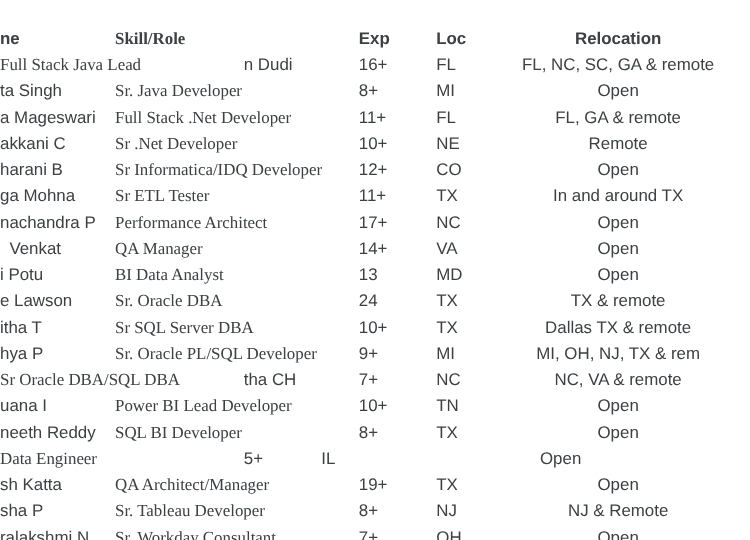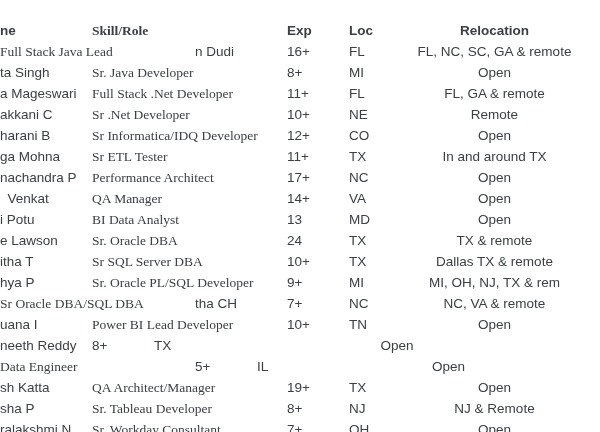--- a/index.html
+++ b/index.html
@@ -47,19 +47,19 @@
       <div class="row"><div class="cell c-name">harani B</div><div class="cell c-skill">Sr Informatica/IDQ Developer</div><div class="cell c-exp">12+</div><div class="cell c-loc">CO</div><div class="cell c-reloc">Open</div></div>
       <div class="row"><div class="cell c-name">ga Mohna</div><div class="cell c-skill">Sr ETL Tester</div><div class="cell c-exp">11+</div><div class="cell c-loc">TX</div><div class="cell c-reloc">In and around TX</div></div>
       <div class="row"><div class="cell c-name">nachandra P</div><div class="cell c-skill">Performance Architect</div><div class="cell c-exp">17+</div><div class="cell c-loc">NC</div><div class="cell c-reloc">Open</div></div>
       <div class="row"><div class="cell c-name">  Venkat</div><div class="cell c-skill">QA Manager</div><div class="cell c-exp">14+</div><div class="cell c-loc">VA</div><div class="cell c-reloc">Open</div></div>
       <div class="row"><div class="cell c-name">i Potu</div><div class="cell c-skill">BI Data Analyst</div><div class="cell c-exp">13</div><div class="cell c-loc">MD</div><div class="cell c-reloc">Open</div></div>
       <div class="row"><div class="cell c-name">e Lawson</div><div class="cell c-skill">Sr. Oracle DBA</div><div class="cell c-exp">24</div><div class="cell c-loc">TX</div><div class="cell c-reloc">TX &amp; remote</div></div>
       <div class="row"><div class="cell c-name">itha T</div><div class="cell c-skill">Sr SQL Server DBA</div><div class="cell c-exp">10+</div><div class="cell c-loc">TX</div><div class="cell c-reloc">Dallas TX &amp; remote</div></div>
       <div class="row"><div class="cell c-name">hya P</div><div class="cell c-skill">Sr. Oracle PL/SQL Developer</div><div class="cell c-exp">9+</div><div class="cell c-loc">MI</div><div class="cell c-reloc">MI, OH, NJ, TX &amp; rem</div></div>
       <div class="row"><div class="cell c-skill">Sr Oracle DBA/SQL DBA</div><div class="cell c-name">tha CH</div><div class="cell c-exp">7+</div><div class="cell c-loc">NC</div><div class="cell c-reloc">NC, VA &amp; remote</div></div>
       <div class="row"><div class="cell c-name">uana I</div><div class="cell c-skill">Power BI Lead Developer</div><div class="cell c-exp">10+</div><div class="cell c-loc">TN</div><div class="cell c-reloc">Open</div></div>
-      <div class="row"><div class="cell c-name">neeth Reddy</div><div class="cell c-exp">8+</div><div class="cell c-loc">TX</div><div class="cell c-reloc">Open</div></div>
+      <div class="row"><div class="cell c-name">neeth Reddy</div><div class="cell c-skill">SQL BI Developer</div><div class="cell c-exp">8+</div><div class="cell c-loc">TX</div><div class="cell c-reloc">Open</div></div>
       <div class="row"><div class="cell c-skill">Data Engineer</div><div class="cell c-exp">5+</div><div class="cell c-loc">IL</div><div class="cell c-reloc">Open</div></div>
       <div class="row"><div class="cell c-name">sh Katta</div><div class="cell c-skill">QA Architect/Manager</div><div class="cell c-exp">19+</div><div class="cell c-loc">TX</div><div class="cell c-reloc">Open</div></div>
       <div class="row"><div class="cell c-name">sha P</div><div class="cell c-skill">Sr. Tableau Developer</div><div class="cell c-exp">8+</div><div class="cell c-loc">NJ</div><div class="cell c-reloc">NJ &amp; Remote</div></div>
       <div class="row"><div class="cell c-name">ralakshmi N</div><div class="cell c-skill">Sr. Workday Consultant</div><div class="cell c-exp">7+</div><div class="cell c-loc">OH</div><div class="cell c-reloc">Open</div></div>
     </div>
 </div>
 
 </body></html>

